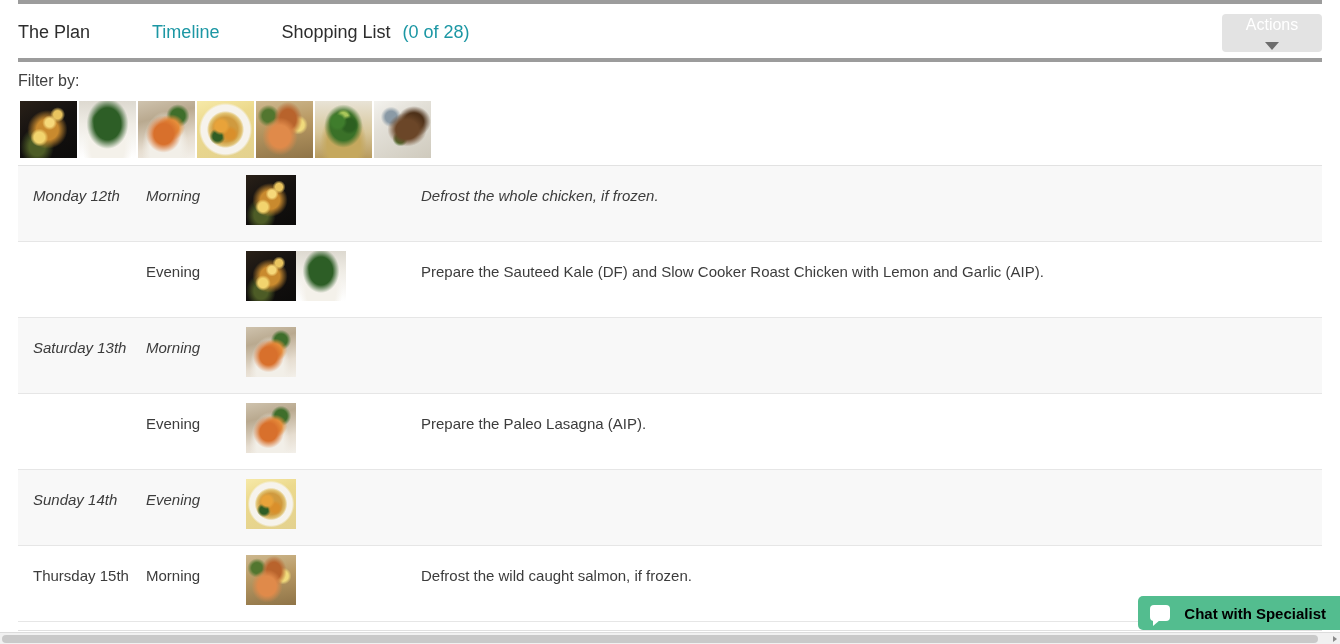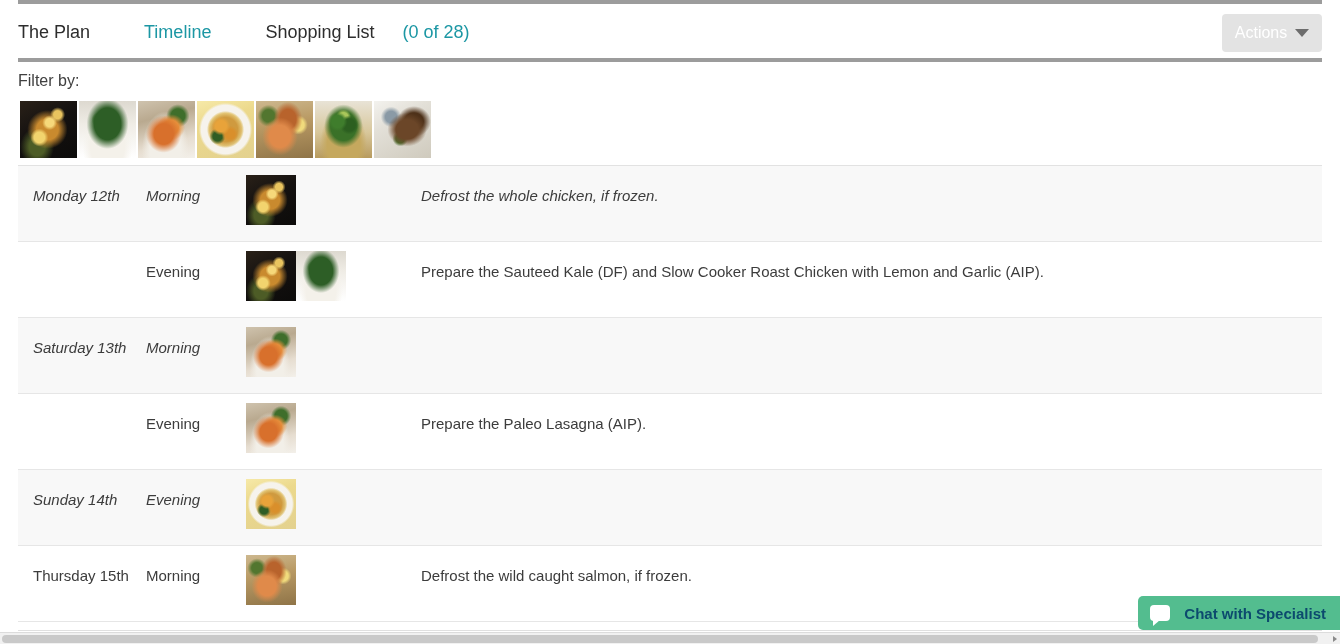--- a/index.html
+++ b/index.html
@@ -20,39 +20,39 @@
   }
   .rule.top { top: 0px; }
   .rule.bottom { top: 58px; }
 
   .navbar {
     position: absolute; left: 18px; top: 6px;
     width: 1304px; height: 52px;
   }
   .nav-links {
     position: absolute; left: 0; top: 0;
-    height: 52px; display: flex; align-items: center; gap: 0;
+    height: 52px; display: flex; align-items: center; gap: 8px;
   }
   .nav-item {
     font-size: 18px; line-height: 22px; color: #2d2d2d;
     white-space: nowrap; text-decoration: none; cursor: pointer;
   }
   .nav-item.plan { margin-right: 54px; }
   .nav-item.timeline { color: #1c97a4; margin-right: 54px; }
-  .nav-item.shopping { margin-right: 28px; }
+  .nav-item.shopping { margin-right: 4px; }
   .nav-count { font-size: 18px; color: #1c97a4; white-space: nowrap; cursor: pointer; }
 
   .actions-btn {
     position: absolute; right: 0px; top: 8px;
     width: 100px; height: 38px;
     background: #e3e3e3; border: none; border-radius: 4px;
     color: #ffffff; font-size: 16px;
     font-family: "Liberation Sans", sans-serif;
     display: flex; align-items: center; justify-content: center;
-    gap: 8px; cursor: pointer; padding: 0 6px;
+    gap: 8px; cursor: pointer; padding: 0 6px; flex-direction: column;
   }
   .caret {
     width: 0; height: 0;
     border-left: 7px solid transparent;
     border-right: 7px solid transparent;
     border-top: 8px solid #6d6d6d;
     display: inline-block;
   }
 
   
@@ -125,21 +125,21 @@
   }
   .chat-bubble::after {
     content: ""; position: absolute;
     left: 3px; bottom: -5px;
     width: 0; height: 0;
     border-left: 0 solid transparent;
     border-right: 7px solid transparent;
     border-top: 6px solid #ffffff;
   }
   .chat-label {
-    color: #0c4a6e; font-size: 15px; font-weight: bold;
+    color: #000000; font-size: 15px; font-weight: bold;
     white-space: nowrap;
   }
 
   
   .hscroll {
     position: absolute; left: 0; bottom: 0;
     width: 1340px; height: 12px;
     background: #f1f1f1; border-top: 1px solid #dcdcdc;
   }
   .hscroll-thumb {

